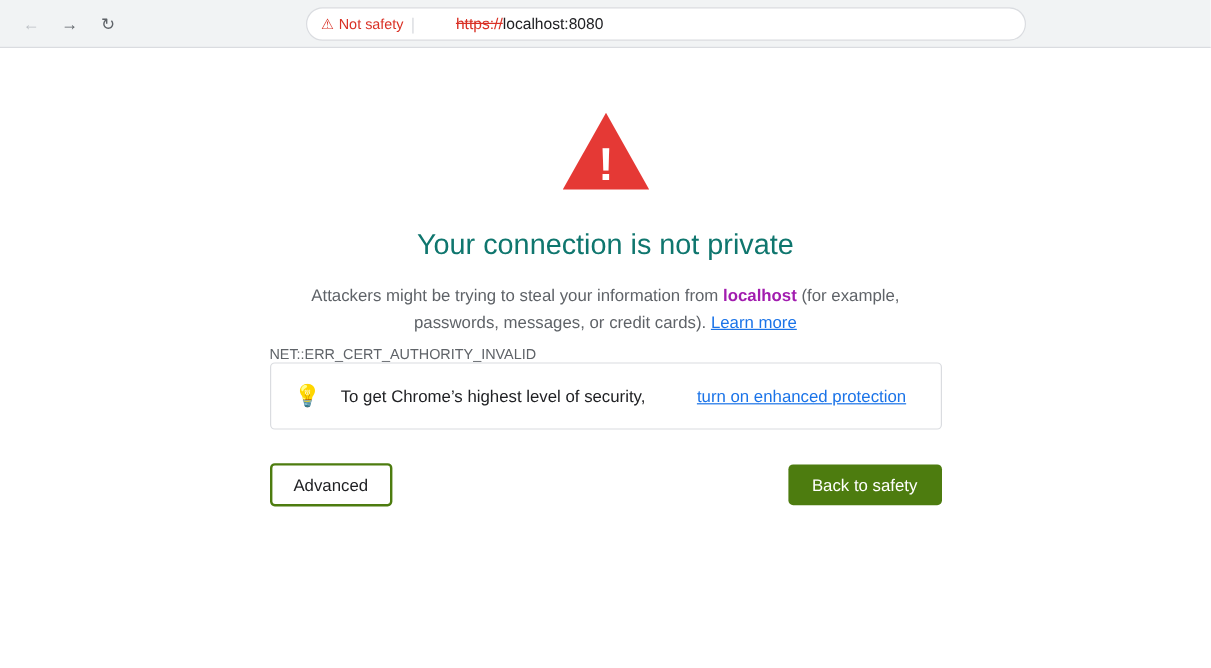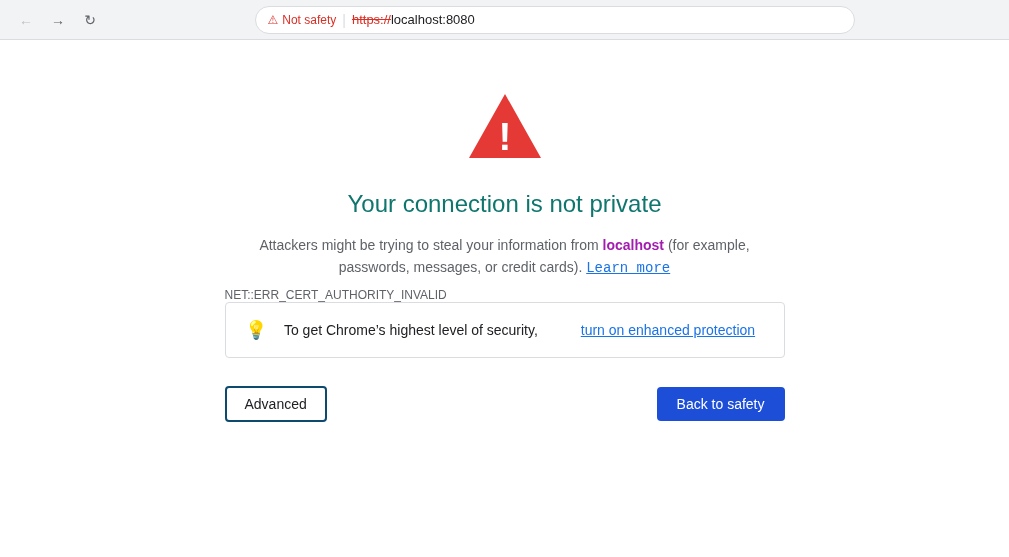--- a/index.html
+++ b/index.html
@@ -64,20 +64,21 @@
       font-size: 12px;
       font-weight: 500;
     }
     .divider-bar {
       color: #dadce0;
       font-size: 14px;
     }
     .url-text {
       color: #202124;
       font-size: 13px;
+      margin-left: 28px;
     }
     .url-strikethrough {
       text-decoration: line-through;
       color: #d93025;
     }
 
     
     .page-content {
       width: 100%;
       height: calc(557px - 40px);
@@ -116,21 +117,20 @@
       margin-bottom: 8px;
     }
     .description strong {
       color: #a21caf;
       font-weight: 600;
     }
     .learn-more-link {
       color: #1a73e8;
       text-decoration: underline;
       cursor: pointer;
-      font-family: Liberation Mono, monospace;
     }
 
     
     .error-code {
       font-size: 12px;
       color: #5f6368;
       align-self: flex-start;
       margin-left: calc(50% - 280px);
     }
 
@@ -164,31 +164,31 @@
 
     
     .buttons-row {
       width: 560px;
       display: flex;
       justify-content: space-between;
       align-items: center;
     }
     .advanced-btn {
       padding: 8px 18px;
-      border: 2px solid #0c4a6e;
+      border: 2px solid #4d7c0f;
       border-radius: 4px;
       background: #fff;
       font-size: 14px;
       color: #202124;
       cursor: pointer;
       font-family: Arial, sans-serif;
     }
     .back-to-safety-btn {
       padding: 9px 20px;
-      background: #1d4ed8;
+      background: #4d7c0f;
       border: none;
       border-radius: 4px;
       font-size: 14px;
       color: #fff;
       cursor: pointer;
       font-family: Arial, sans-serif;
     }
   </style>
 </head>
 <body>

